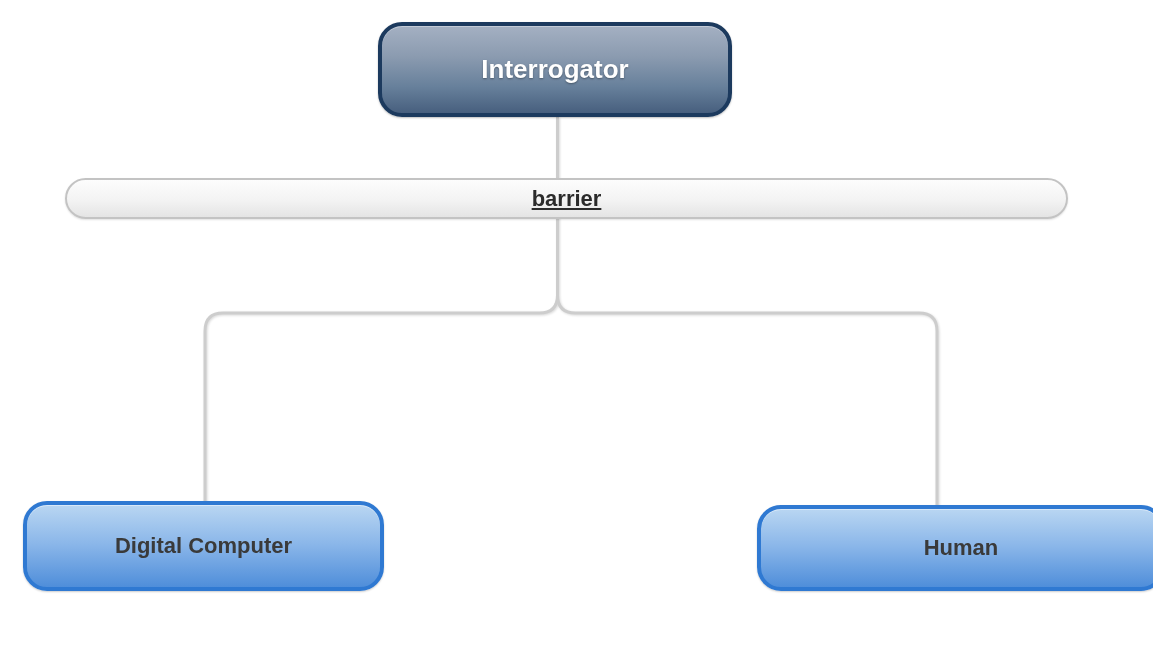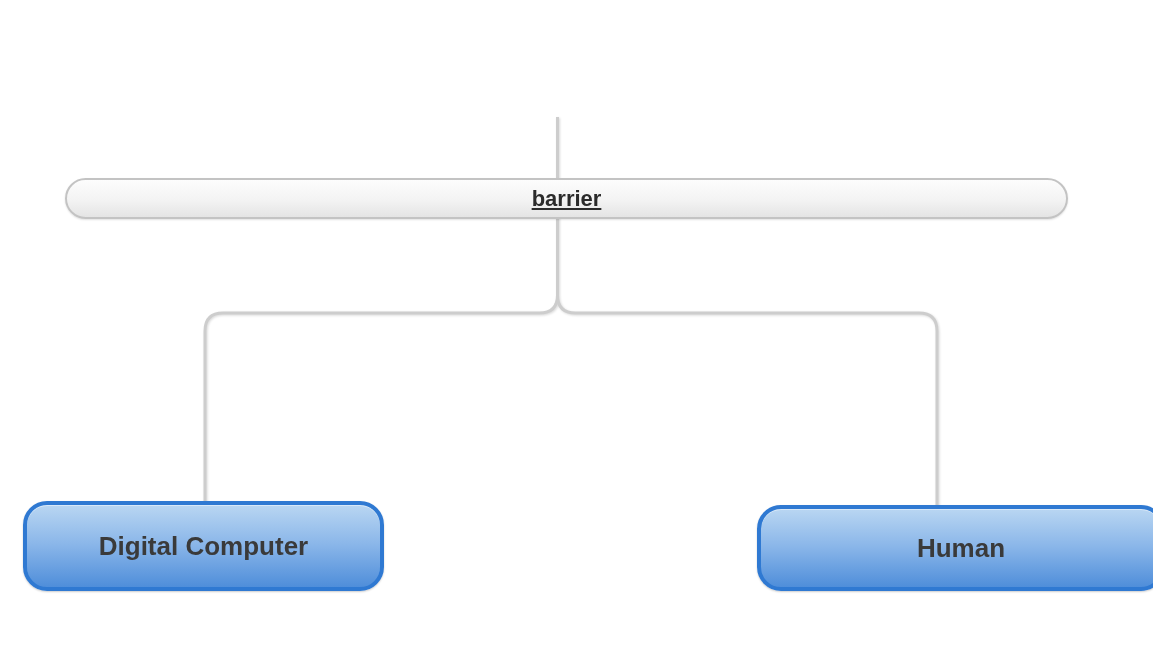--- a/index.html
+++ b/index.html
@@ -47,39 +47,42 @@
     color:#2b2b2b;
     font-size:22px;
     text-decoration:underline;
   }
   .node-blue{
     border:4px solid var(--node-border-blue);
     border-radius:24px;
     background:linear-gradient(180deg,#b9d6f2 0%,#8ab6e9 48%,#4f8eda 100%);
     box-shadow:inset 0 1px 0 rgba(255,255,255,0.45), 0 1px 2px rgba(0,0,0,0.2);
     color:#3a3a3a;
-    font-size:26px;
+    font-size:22px;
   }
   .node-digital-computer{left:23px;top:501px;width:361px;height:90px;}
   .node-human{left:757px;top:505px;width:408px;height:86px;}
 </style>
 </head>
 <body>
 
 <div class="canvas">
 
   <svg class="connectors" width="1153" height="661" viewBox="0 0 1153 661" aria-hidden="true">
     <path d="M557.5 117 L557.5 295 Q557.5 313 539.5 313 L223 313 Q205 313 205 331 L205 503" fill="none" stroke="var(--connector)" stroke-width="3"></path>
     <path d="M557.5 295 Q557.5 313 575.5 313 L919 313 Q937 313 937 331 L937 507" fill="none" stroke="var(--connector)" stroke-width="3"></path>
   </svg>
 
   <div class="node node-barrier">
     <span>barrier</span>
   </div>
 
+  <div class="node node-interrogator">
+    <span>Interrogator</span>
+  </div>
 
   <div class="node node-blue node-digital-computer">
     <span>Digital Computer</span>
   </div>
 
   <div class="node node-blue node-human">
     <span>Human</span>
   </div>
 
 </div>

